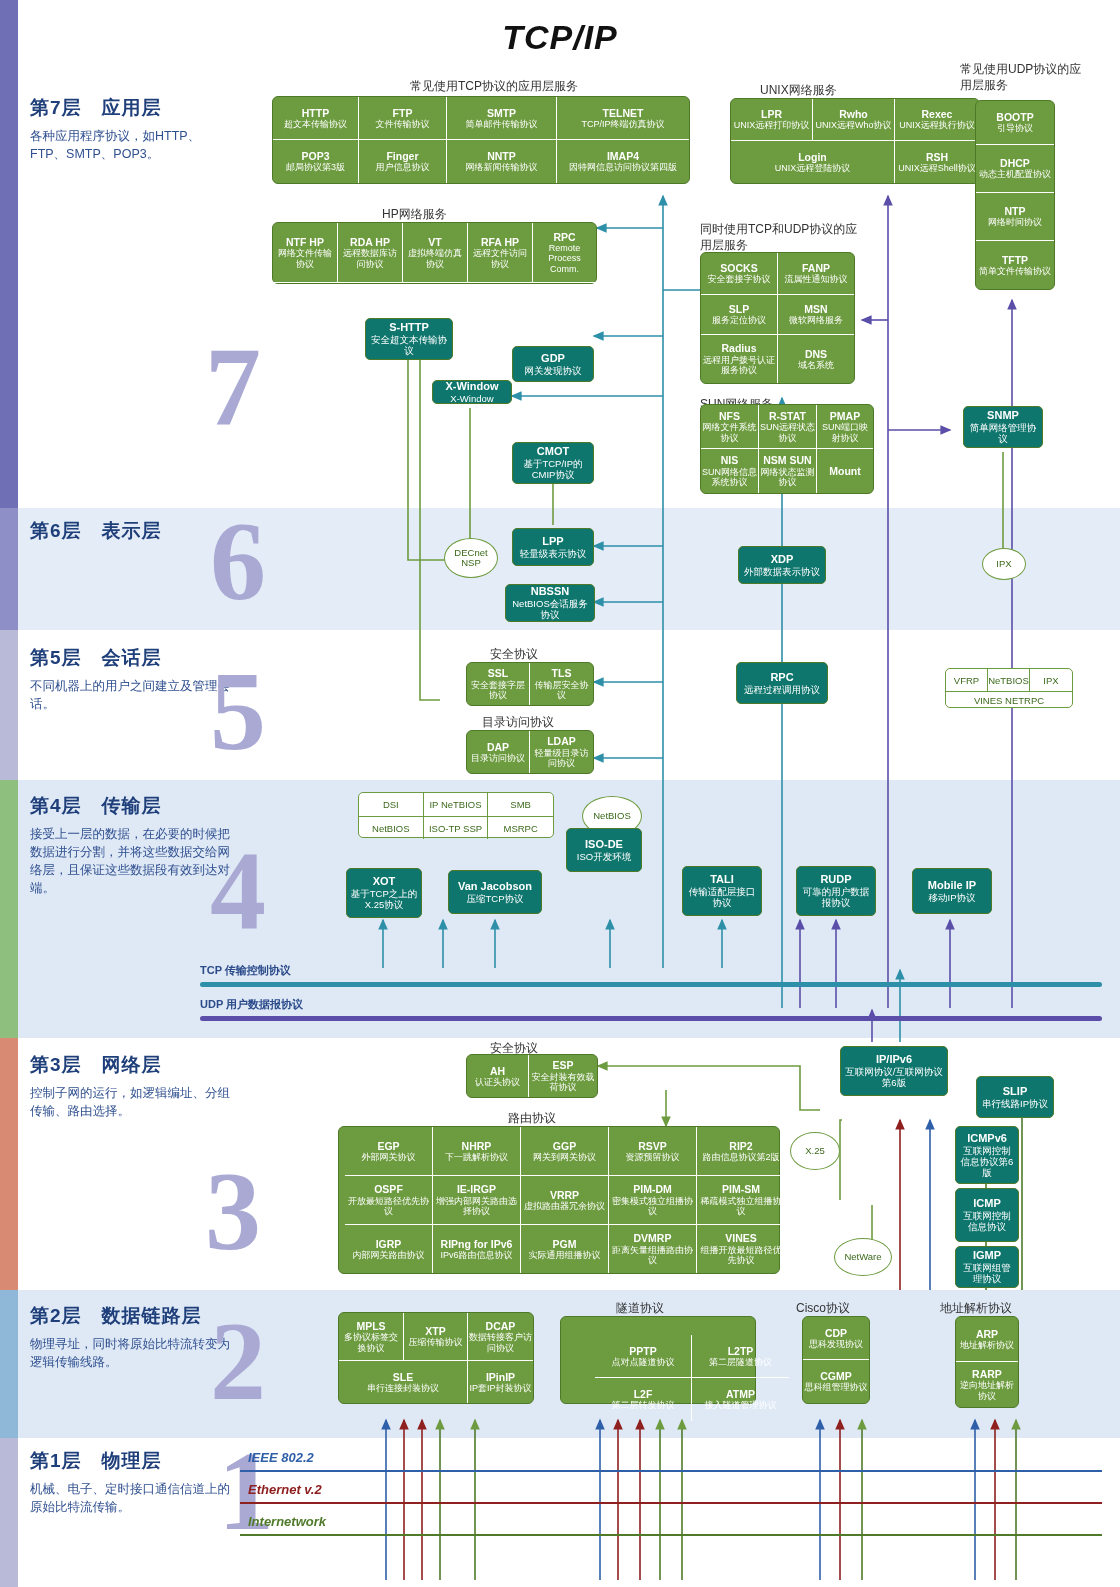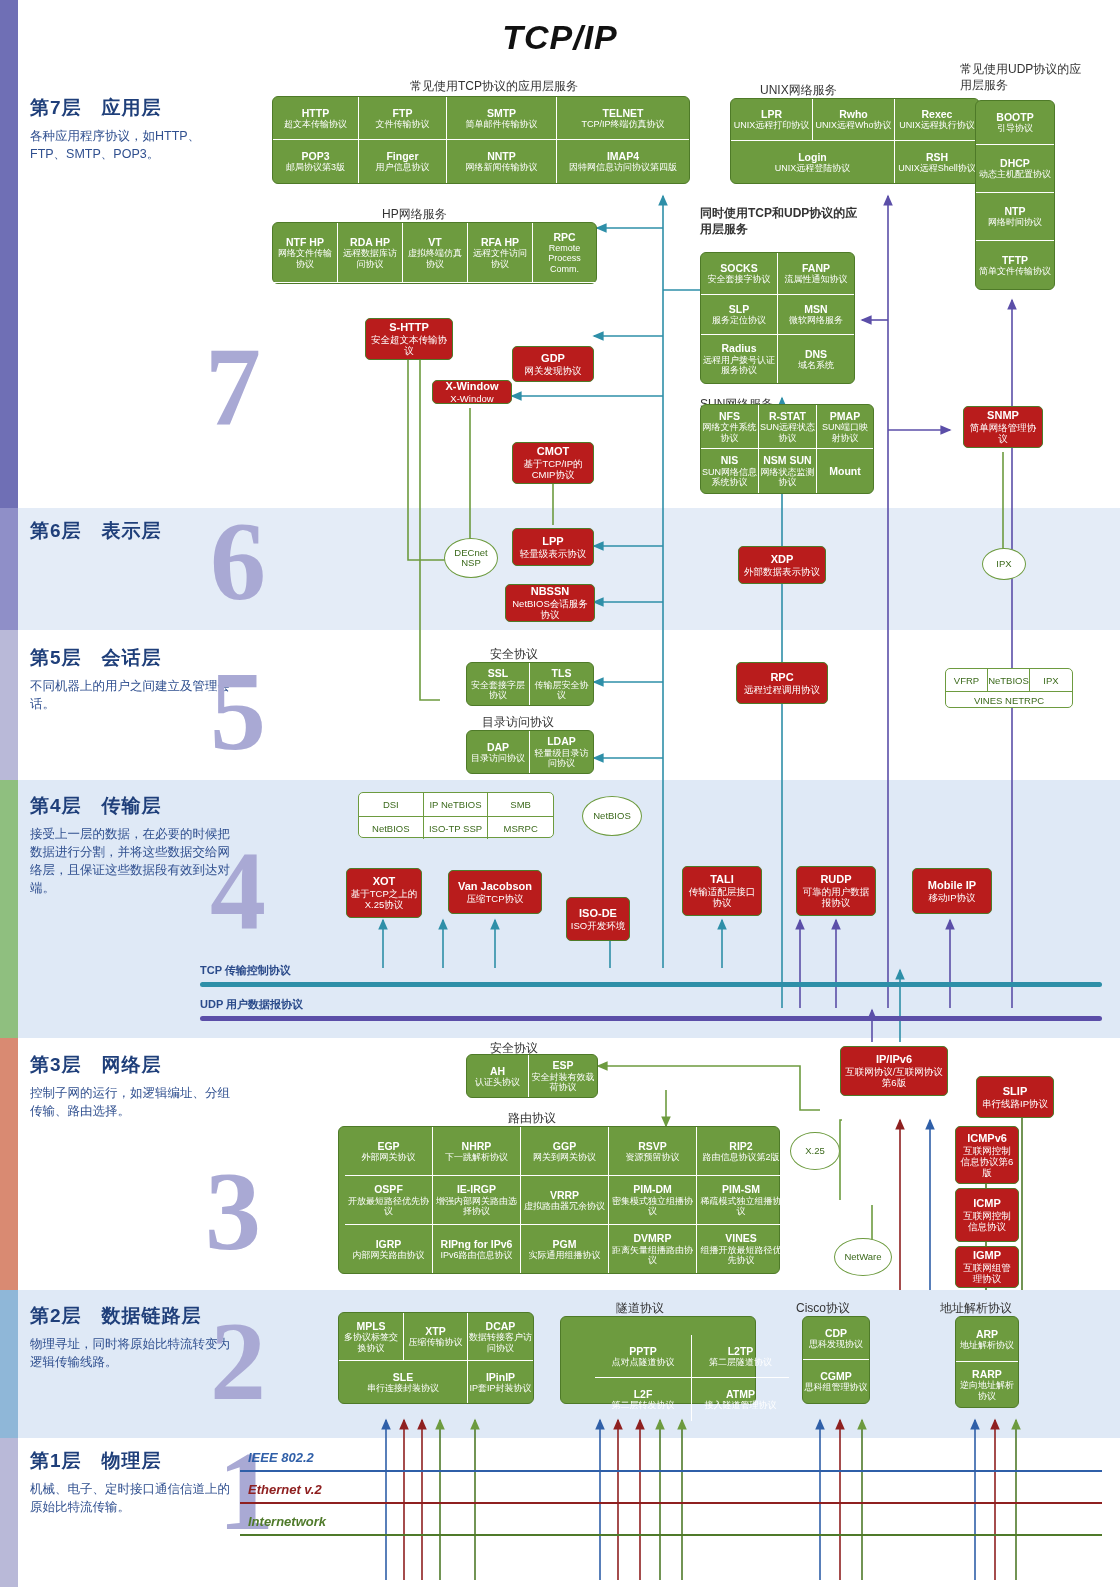--- a/index.html
+++ b/index.html
@@ -36,21 +36,21 @@
   .layerlabel .dsc{font-size:12.5px;line-height:1.45;color:#2f4f8f;margin-top:6px;}
 
   .bignum{position:absolute;font-size:112px;font-weight:bold;color:#a9a9d4;
           font-family:"Liberation Serif", serif;line-height:1;}
 
   .title{position:absolute;top:18px;left:0;width:1120px;text-align:center;
          font-size:34px;font-weight:bold;color:#111;font-style:italic;
          font-family:"Liberation Sans", sans-serif;letter-spacing:1px;}
 
   
-  .gbox{position:absolute;background:#b91c1c;border:1px solid #4e7a28;border-radius:5px;
+  .gbox{position:absolute;background:#0f766e;border:1px solid #4e7a28;border-radius:5px;
         color:#fff;font-size:10px;line-height:1.18;text-align:center;
         display:flex;flex-direction:column;align-items:center;justify-content:center;
         padding:2px 3px;box-sizing:border-box;}
   .gbox b{font-size:11px;font-weight:bold;display:block;}
   .gbox span{display:block;font-size:9.5px;}
 
   .grp{position:absolute;background:#6d9b3f;border:1px solid #4e7a28;border-radius:6px;
        box-sizing:border-box;}
   .cellgrid{position:absolute;display:grid;box-sizing:border-box;}
   .cell{color:#fff;text-align:center;font-size:9.5px;line-height:1.16;
@@ -329,21 +329,21 @@
     <div class="cell">
         <b>RFA HP</b>
         <span>远程文件访问协议</span>
       </div>
     <div class="cell nr">
         <b>RPC</b>
         <span>Remote Process Comm.</span>
       </div>
   </div>
 
-  <div class="caption" style="top:206px;left:700px;width:160px;line-height:1.3;font-weight:bold;">同时使用TCP和UDP协议的应用层服务</div>
+  <div class="caption" style="top:222px;left:700px;width:160px;line-height:1.3;">同时使用TCP和UDP协议的应用层服务</div>
   <div class="grp" style="top:252px;left:700px;width:155px;height:132px;"></div>
   <div class="cellgrid" style="top:253px;left:701px;width:153px;height:130px;grid-template-columns:77px 76px;grid-template-rows:42px 40px 48px;">
     <div class="cell">
         <b>SOCKS</b>
         <span>安全套接字协议</span>
       </div>
     <div class="cell nr">
         <b>FANP</b>
         <span>流属性通知协议</span>
       </div>
@@ -485,21 +485,21 @@
     </div>
 
   <div class="gbox" style="top:868px;left:346px;width:76px;height:50px;">
     <b>XOT</b>
       <span>基于TCP之上的X.25协议</span>
     </div>
   <div class="gbox" style="top:870px;left:448px;width:94px;height:44px;">
     <b>Van Jacobson</b>
       <span>压缩TCP协议</span>
     </div>
-  <div class="gbox" style="top:897px;left:566px;width:64px;height:44px;">
+  <div class="gbox" style="top:828px;left:566px;width:76px;height:44px;">
     <b>ISO-DE</b>
       <span>ISO开发环境</span>
     </div>
   <div class="gbox" style="top:866px;left:682px;width:80px;height:50px;">
     <b>TALI</b>
       <span>传输适配层接口协议</span>
     </div>
   <div class="gbox" style="top:866px;left:796px;width:80px;height:50px;">
     <b>RUDP</b>
       <span>可靠的用户数据报协议</span>

